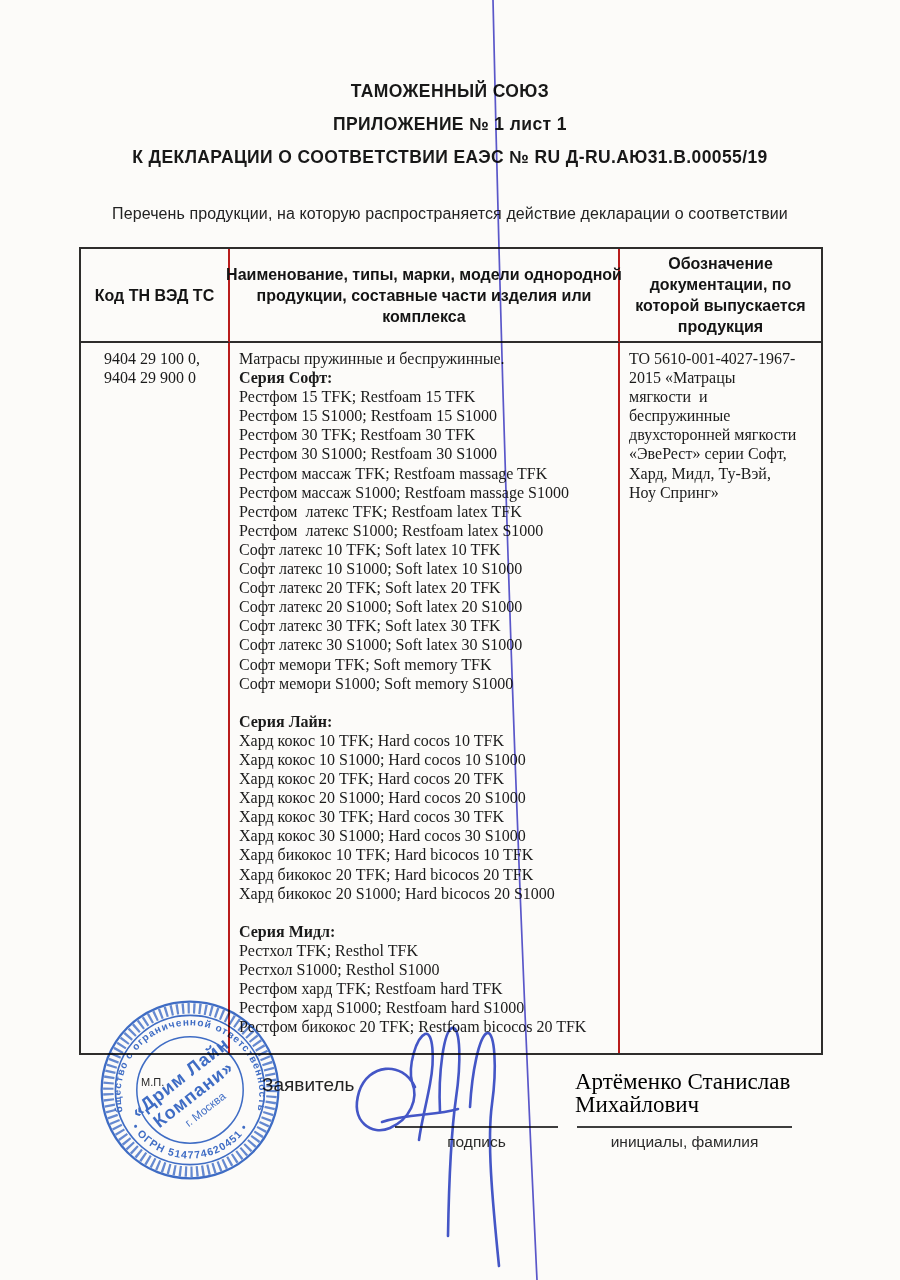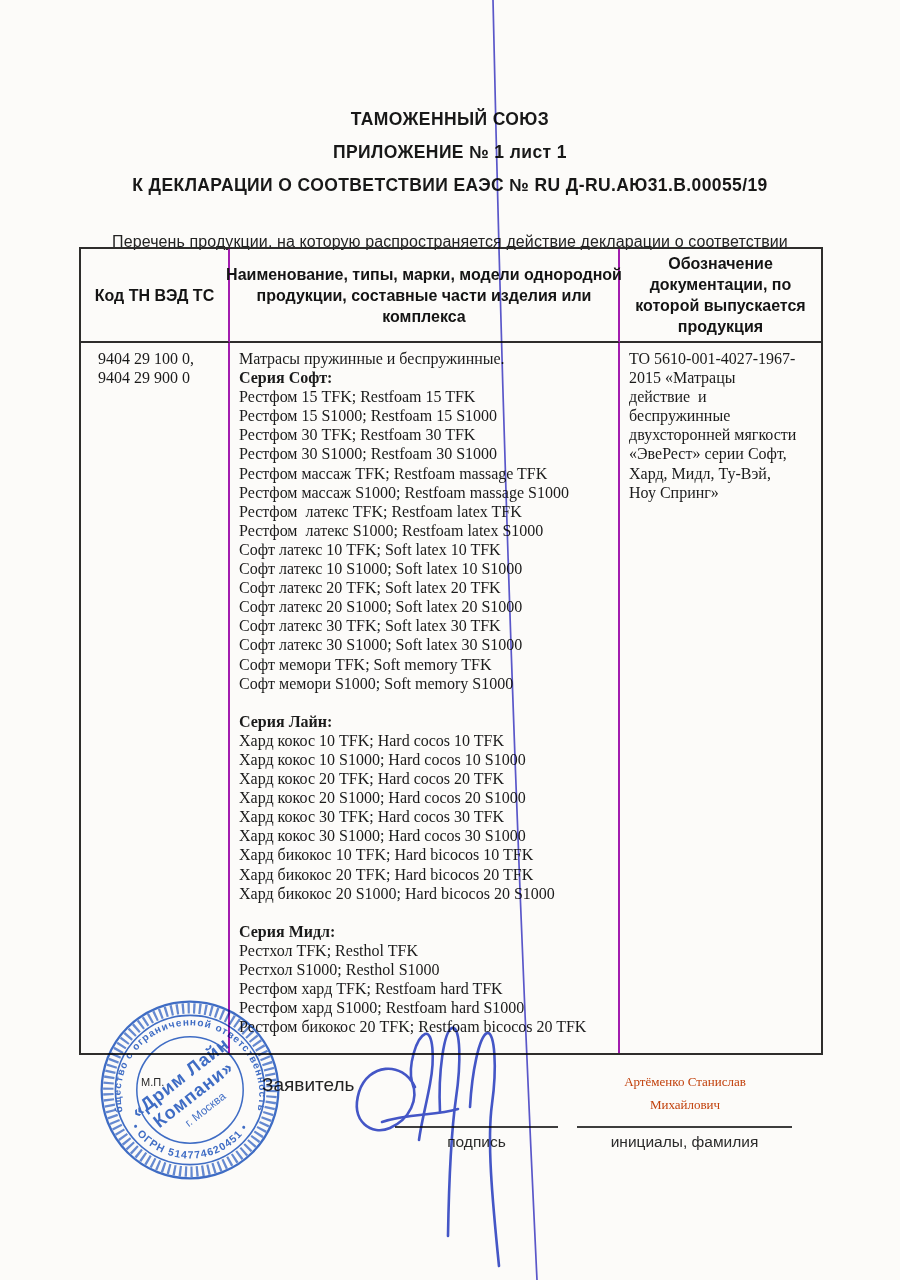--- a/index.html
+++ b/index.html
@@ -3,49 +3,49 @@
 <meta charset="utf-8">
 <style>
   * { margin:0; padding:0; box-sizing:border-box; }
   html,body { background:#ffffff; }
   .page {
     position:relative; width:900px; height:1280px;
     background:#fcfbf9; overflow:hidden;
     font-family:"Liberation Sans", sans-serif; color:#1d1d1d;
   }
   .abs { position:absolute; }
-  .centered { left:0; width:900px; text-align:center;margin-top:28px; }
+  .centered { left:0; width:900px; text-align:center; }
   .h-main { font-weight:bold; font-size:17.5px; letter-spacing:.4px; color:#181818; }
   .subtitle { font-size:16px; color:#232323; letter-spacing:.1px; }
 
   
   .decl-table {
     position:absolute; left:79px; top:247px; width:744px;
     border:2px solid #2e2d2c;
     display:grid; grid-template-columns:149px 390px 201px;
     background:transparent;
   }
-  .cell { border-right:2px solid #a21caf; }
+  .cell { border-right:2px solid #b91c1c; }
   .cell:nth-child(3n) { border-right:none; }
   .th {
     height:94px; border-bottom:2px solid #2e2d2c;
     display:flex; align-items:center; justify-content:center; text-align:center;
     font-size:16px; line-height:21px; color:#141414; font-weight:600;
   }
   .td { min-height:710px; font-family:"Liberation Serif", serif; font-size:16px;
         line-height:19.1px; color:#1b1b1b; padding:6px 6px 0 9px; }
-  .td-code { padding-left:17px; }
+  .td-code { padding-left:23px; }
   .line { white-space:pre; }
   .line.b { font-weight:bold; }
 
   
   .mp-label { left:141px; top:1076px; font-size:11px; color:#2a2a2a; }
   .applicant-label { left:262px; top:1074px; font-size:19px; color:#222; }
-  .name-block { left:575px; top:1071px; width:220px; text-align:center;
-                font-family:"Liberation Serif", serif; font-size:13px; line-height:22.5px; color:#c2410c; }
+  .name-block { left:575px; top:1071px; width:220px; 
+                font-family:"Liberation Serif", serif; font-size:23px; line-height:22.5px; color:#000000; }
   .rule { height:2px; background:#3d3d3d; }
   .sig-rule { left:395px; top:1126px; width:163px; }
   .init-rule { left:577px; top:1126px; width:215px; }
   .rule-label { top:1133px; text-align:center; font-size:15.5px; color:#2b2b2b; }
   .sig-label { left:395px; width:163px; }
   .init-label { left:577px; width:215px; }
 
   
   .stamp-svg { left:95px; top:995px; width:190px; height:190px; mix-blend-mode:multiply; opacity:.92; }
   .signature-svg { left:340px; top:1012px; width:210px; height:260px; mix-blend-mode:multiply; }
@@ -127,21 +127,21 @@
           <div class="line">Рестхол S1000; Resthol S1000</div>
           <div class="line">Рестфом хард TFK; Restfoam hard TFK</div>
           <div class="line">Рестфом хард S1000; Restfoam hard S1000</div>
           <div class="line">Рестфом бикокос 20 TFK; Restfoam bicocos 20 TFK</div>
         </div>
       </div>
     <div class="cell td">
         <div>
           <div class="line">ТО 5610-001-4027-1967-</div>
           <div class="line">2015 «Матрацы</div>
-          <div class="line">действие  и</div>
+          <div class="line">мягкости  и</div>
           <div class="line">беспружинные</div>
           <div class="line">двухсторонней мягкости</div>
           <div class="line">«ЭвеРест» серии Софт,</div>
           <div class="line">Хард, Мидл, Ту-Вэй,</div>
           <div class="line">Ноу Спринг»</div>
         </div>
       </div>
   </div>
 
   <div class="abs mp-label">М.П.</div>

